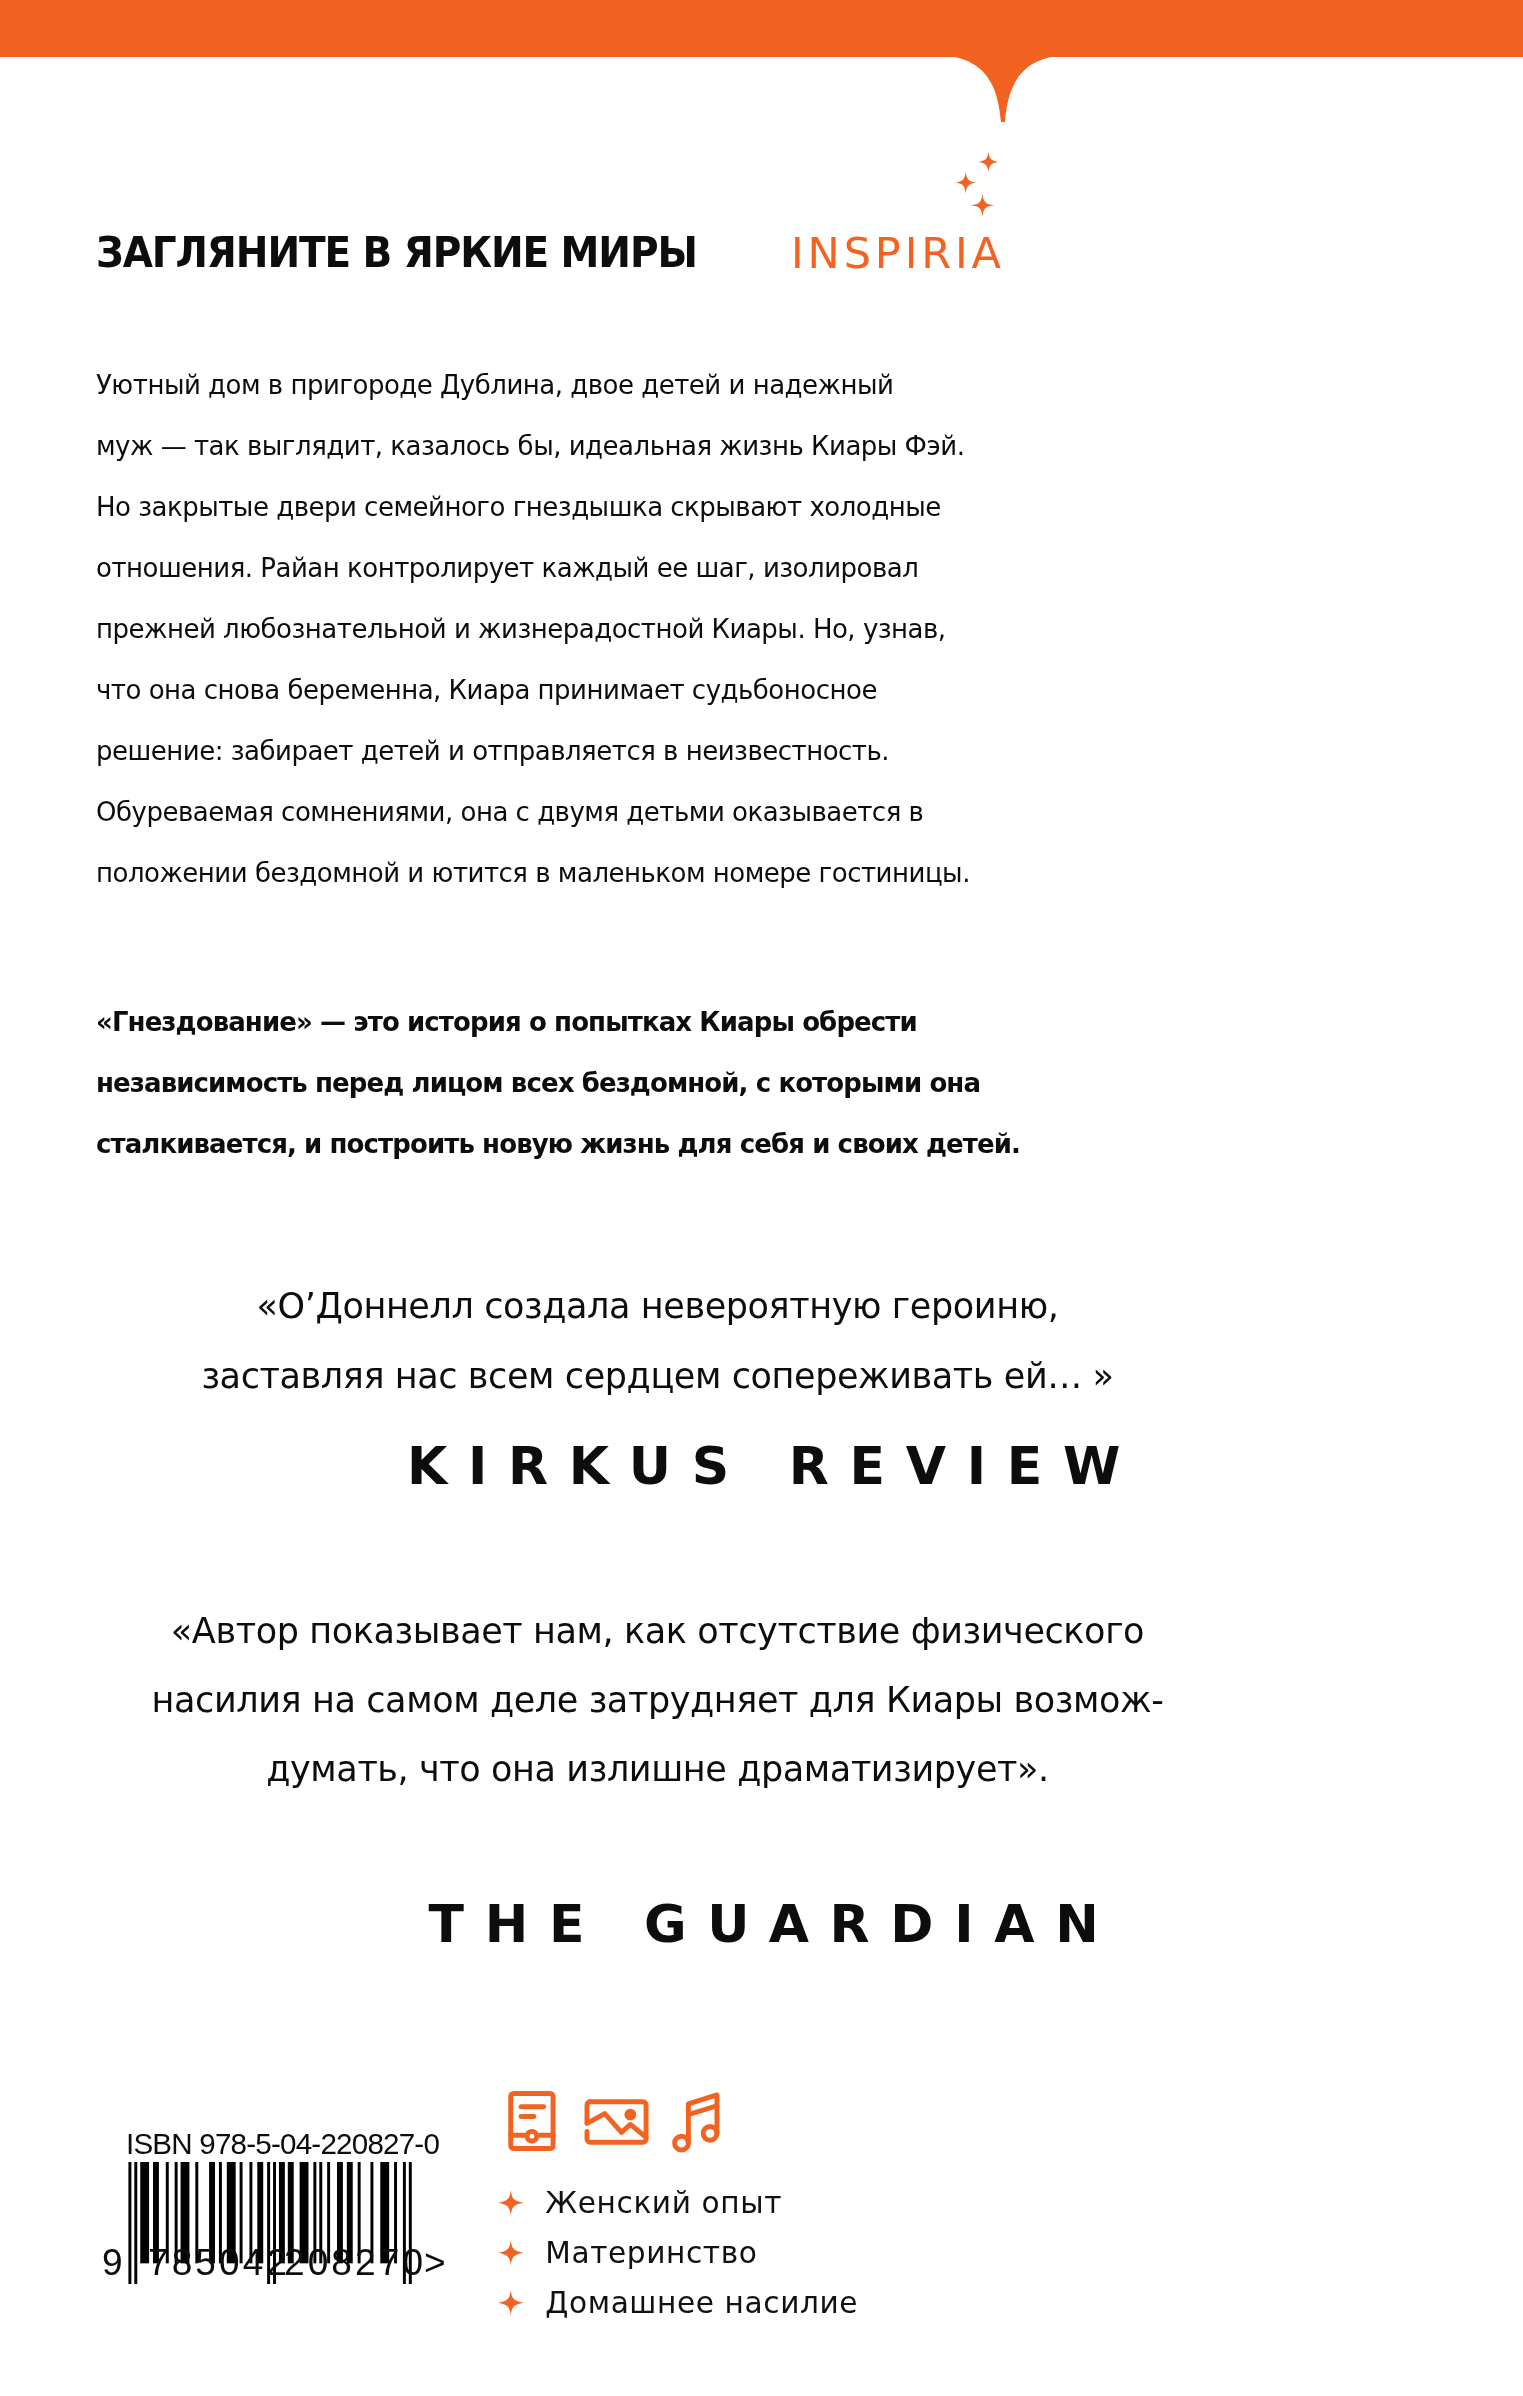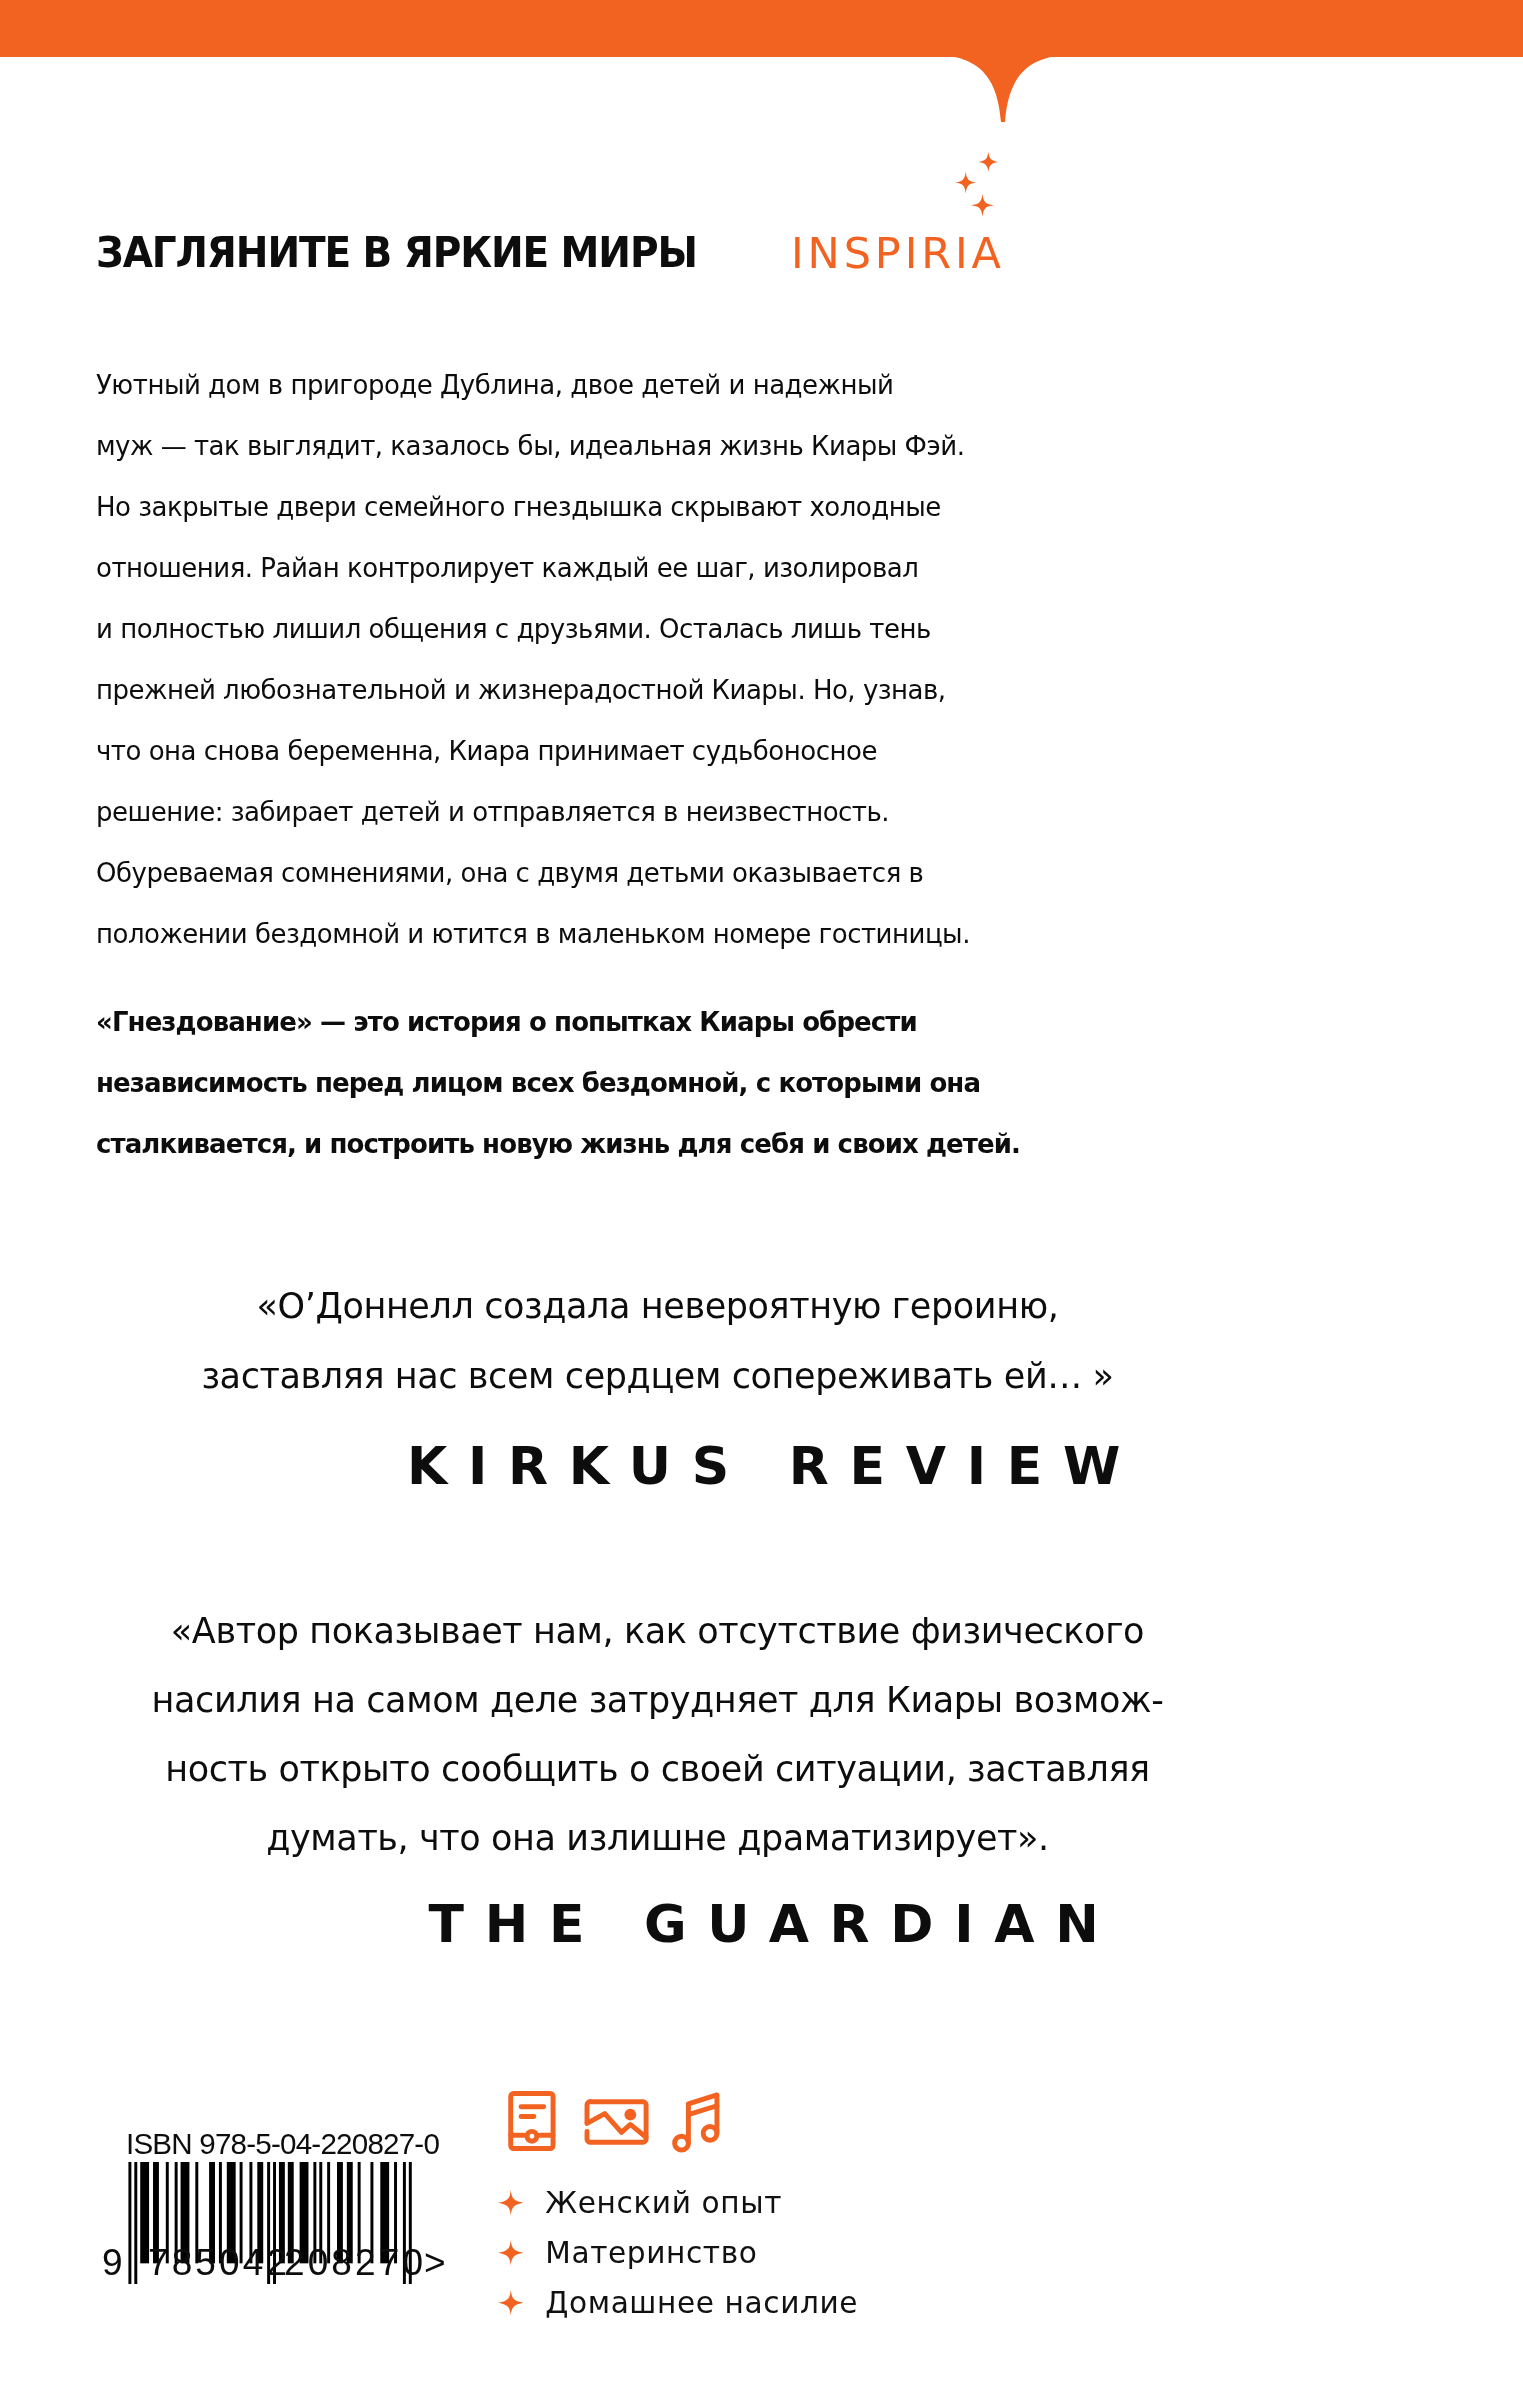--- a/index.html
+++ b/index.html
@@ -60,21 +60,20 @@
 <div class="heading">
   <span class="h-dark">ЗАГЛЯНИТЕ В ЯРКИЕ МИРЫ</span>
   <span class="h-brand">INSPIRIA</span>
 </div>
 
 <div class="body-text">
   <span class="line">Уютный дом в пригороде Дублина, двое детей и надежный</span>
   <span class="line">муж — так выглядит, казалось бы, идеальная жизнь Киары Фэй.</span>
   <span class="line">Но закрытые двери семейного гнездышка скрывают  холодные</span>
   <span class="line">отношения. Райан контролирует каждый ее шаг, изолировал</span>
-  <span class="line">и полностью лишил общения с друзьями. Осталась лишь тень</span>
   <span class="line">прежней любознательной и жизнерадостной Киары. Но, узнав,</span>
   <span class="line">что она снова беременна, Киара принимает судьбоносное</span>
   <span class="line">решение: забирает детей и отправляется в неизвестность.</span>
   <span class="line">Обуреваемая сомнениями, она с двумя детьми оказывается в</span>
   <span class="line">положении бездомной и ютится в маленьком номере гостиницы.</span>
 </div>
 
 <div class="bold-text">
   <span class="line">«Гнездование» — это история о попытках Киары обрести</span>
   <span class="line">независимость перед лицом всех бездомной, с которыми она</span>
@@ -83,21 +82,20 @@
 
 <div class="quote q1">
   <span class="line">«О’Доннелл создала невероятную героиню,</span>
   <span class="line">заставляя нас всем сердцем сопереживать ей… »</span>
 </div>
 <div class="attribution a1">KIRKUS REVIEW</div>
 
 <div class="quote q2">
   <span class="line">«Автор показывает нам, как отсутствие физического</span>
   <span class="line">насилия на самом деле затрудняет для Киары возмож-</span>
-  <span class="line">ность открыто сообщить о своей ситуации, заставляя</span>
   <span class="line">думать, что она излишне драматизирует».</span>
 </div>
 <div class="attribution a2">THE GUARDIAN</div>
 
 <div class="isbn-label">ISBN 978-5-04-220827-0</div>
 <svg class="barcode" viewBox="0 0 300 124">
   <g fill="#000">
     <rect x="0" y="0" width="3" height="124"></rect>
     <rect x="6" y="0" width="3" height="124"></rect>
     <rect x="12" y="0" width="9" height="103"></rect>

